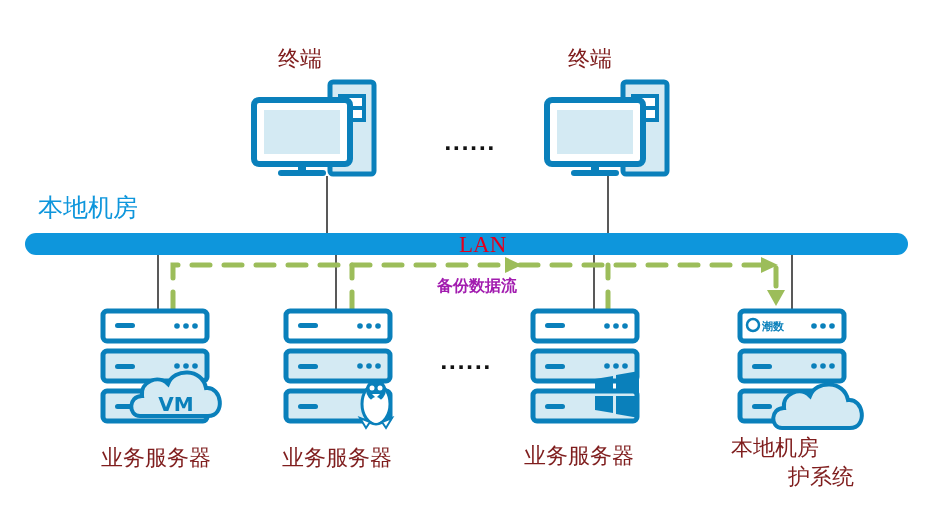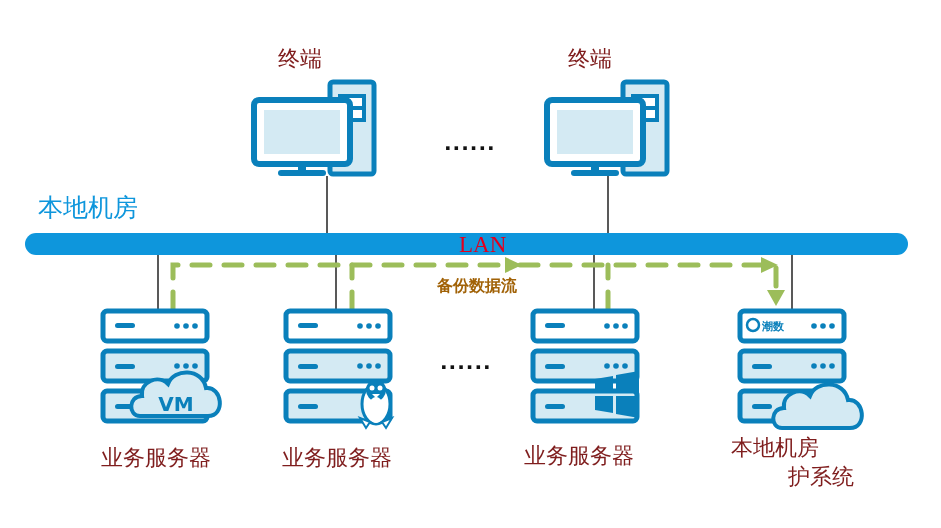--- a/index.html
+++ b/index.html
@@ -3,21 +3,21 @@
 <meta charset="utf-8">
 <style>
   html, body { margin:0; padding:0; background:#ffffff; }
   body { width:941px; height:528px; position:relative; overflow:hidden;
          font-family:"DejaVu Sans", sans-serif; }
   #diagram { position:absolute; left:0; top:0; }
   .lbl { position:absolute; color:#7f1d1d; font-size:22px; white-space:nowrap; text-align:center; }
   .room { position:absolute; left:38px; top:191px; font-size:25px; color:#0e96dc; }
   .lan { position:absolute; left:459px; top:232px; font-size:23px; color:#e1001e;
          font-family:"Liberation Serif", serif; }
-  .flow { position:absolute; left:437px; top:276px; font-size:16px; color:#a16207; font-weight:bold; }
+  .flow { position:absolute; left:437px; top:276px; font-size:16px; color:#a21caf; font-weight:bold; }
   .dots { position:absolute; font-size:20px; color:#111; letter-spacing:1px; font-weight:bold; }
 </style>
 </head>
 <body>
 
 <svg id="diagram" width="941" height="528" viewBox="0 0 941 528">
   <defs>
 
     <g id="desktop">
       <rect x="80" y="2" width="44" height="92" rx="3" fill="#d4eaf3" stroke="#0a80bb" stroke-width="5"></rect>

